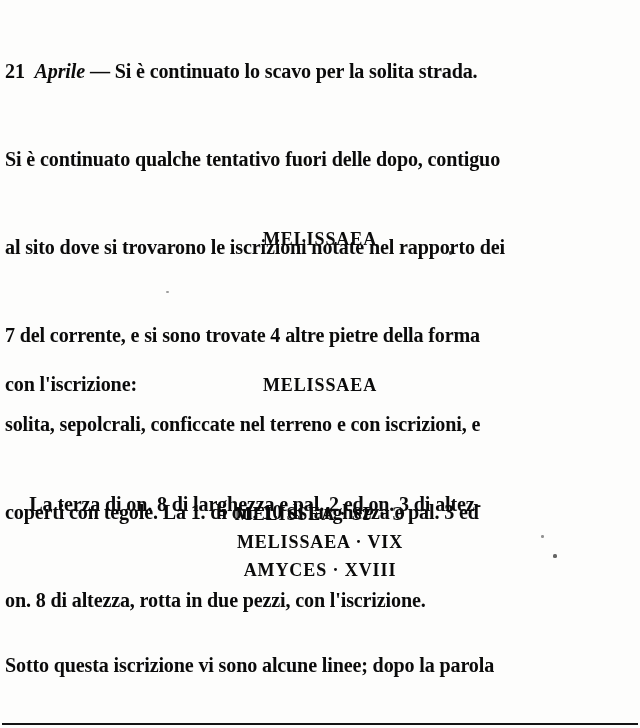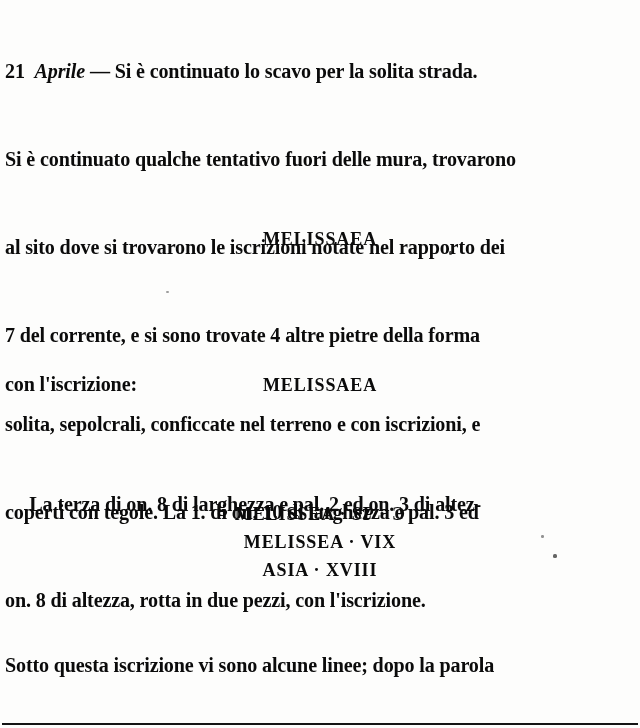--- a/index.html
+++ b/index.html
@@ -123,21 +123,21 @@
   #speck-c { left: 553px; top: 554px; width: 4px; height: 4px; opacity: 0.72; }
   #speck-d { left: 166px; top: 291px; width: 3px; height: 2px; opacity: 0.45; }
 </style>
 </head>
 <body>
 
 <div id="scan-page">
 
   <div class="prose para-1">
     <span class="ln"><span class="date-num">21</span><span>  </span><span class="date-month">Aprile</span><span> </span><span>—</span><span> </span><span>Si è continuato lo scavo per la solita strada.</span></span>
-    <span class="ln">Si è continuato qualche tentativo fuori delle mura, trovarono</span>
+    <span class="ln">Si è continuato qualche tentativo fuori delle dopo, contiguo</span>
     <span class="ln">al sito dove si trovarono le iscrizioni notate nel rapporto dei</span>
     <span class="ln">7 del corrente, e si sono trovate 4 altre pietre della forma</span>
     <span class="ln">solita, sepolcrali, conficcate nel terreno e con iscrizioni, e</span>
     <span class="ln">coperti con tegole. La 1. di on. 10 di larghezza e pal. 3 ed</span>
     <span class="ln">on. 8 di altezza, rotta in due pezzi, con l'iscrizione.</span>
   </div>
 
   <div class="inscription inscr-1">
     <span class="ins-line">MELISSAEA</span>
   </div>
@@ -149,22 +149,22 @@
   <div class="inscription inscr-2">
     <span class="ins-line">MELISSAEA</span>
   </div>
 
   <div class="prose para-3">
     <span class="ln">     La terza di on. 8 di larghezza e pal. 2 ed on. 3 di altez-</span>
   </div>
 
   <div class="inscription inscr-3">
     <span class="ins-line"><span>MELISSEA · SP · </span><span class="rev-c">C</span></span>
-    <span class="ins-line">MELISSEA · VIX</span>
-    <span class="ins-line">ASIA · XVIII</span>
+    <span class="ins-line">MELISSAEA · VIX</span>
+    <span class="ins-line">AMYCES · XVIII</span>
   </div>
 
   <div class="prose para-4">
     <span class="ln">Sotto questa iscrizione vi sono alcune linee; dopo la parola</span>
     
     
     
     
   </div>
 

